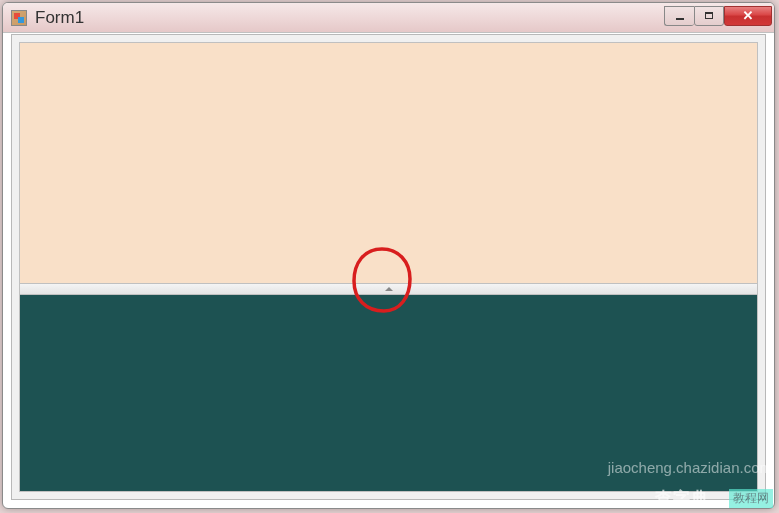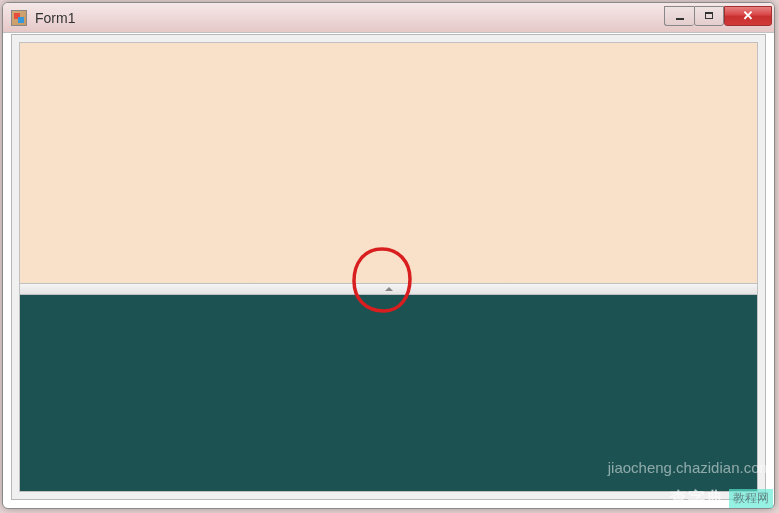--- a/index.html
+++ b/index.html
@@ -63,21 +63,21 @@
       bottom: 2px;
       right: 2px;
       width: 6px;
       height: 6px;
       background: #3498db;
     }
     
     .title-text {
       flex: 1;
       color: #333;
-      font-size: 14px;
+      font-size: 17px;
       padding-left: 2px;
     }
     
     .window-controls {
       display: flex;
       gap: 0;
       margin-right: -2px;
       margin-top: -4px;
     }
     
@@ -183,21 +183,21 @@
       height: 74px;
       pointer-events: none;
     }
     
     .watermark {
       position: absolute;
       bottom: 3px;
       right: 6px;
       display: flex;
       align-items: center;
-      gap: 5px;
+      gap: 20px;
       opacity: 0.65;
       pointer-events: none;
     }
     .watermark-main {
       font-size: 17px;
       font-weight: bold;
       color: #fff;
       letter-spacing: 1px;
     }
     .watermark-sub {

